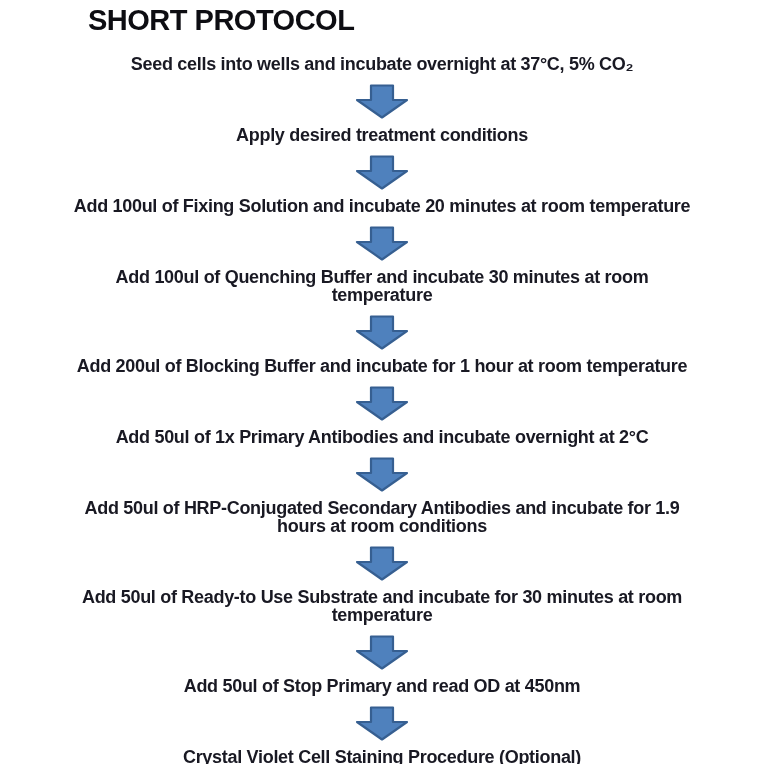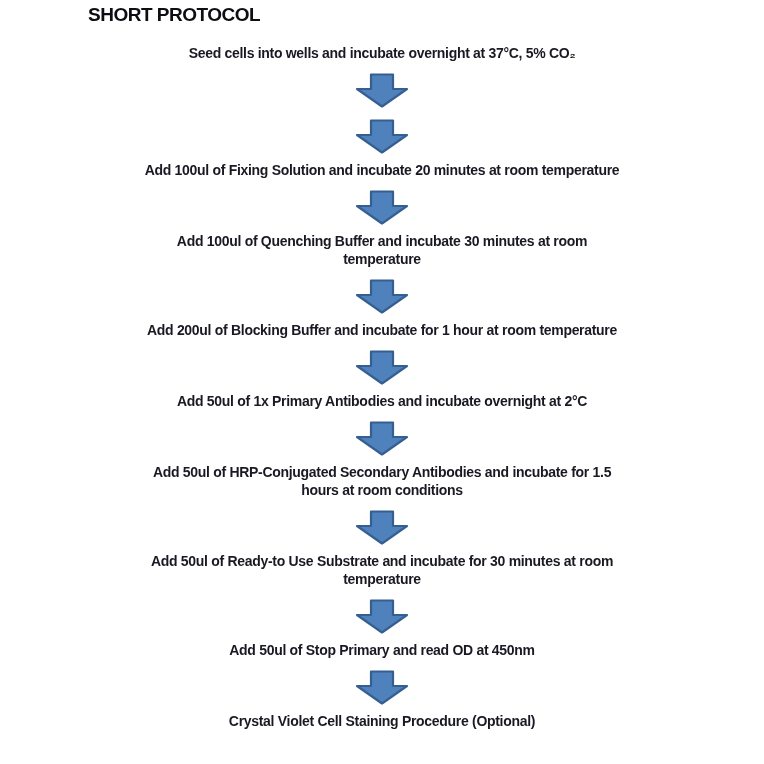--- a/index.html
+++ b/index.html
@@ -17,27 +17,27 @@
   .flow {
     width: 764px;
     padding-top: 4px;
     box-sizing: border-box;
     text-align: center;
   }
   .title {
     margin: 0 0 18px 0;
     padding-left: 88px;
     text-align: left;
-    font-size: 19px;
+    font-size: 29px;
     font-weight: bold;
     letter-spacing: -0.5px;
     color: #0d0d12;
   }
   .step {
-    font-size: 14px;
+    font-size: 18px;
     font-weight: bold;
     line-height: 18px;
     letter-spacing: -0.3px;
   }
   .step .line {
     white-space: nowrap;
   }
   .arrow {
     margin: 11px 0 7px 0;
     line-height: 0;
@@ -63,20 +63,23 @@
   <div class="step">
     <div class="line">Seed cells into wells and incubate overnight at 37°C, 5% CO₂</div>
   </div>
 
   <div class="arrow">
     <svg viewBox="0 0 56 35" aria-hidden="true">
         <polygon points="17,1.5 39,1.5 39,16 53,16 28,33.5 3,16 17,16"></polygon>
       </svg>
   </div>
 
+  <div class="step">
+    <div class="line">Apply desired treatment conditions</div>
+  </div>
 
   <div class="arrow">
     <svg viewBox="0 0 56 35" aria-hidden="true">
         <polygon points="17,1.5 39,1.5 39,16 53,16 28,33.5 3,16 17,16"></polygon>
       </svg>
   </div>
 
   <div class="step">
     <div class="line">Add 100ul of Fixing Solution and incubate 20 minutes at room temperature</div>
   </div>
@@ -112,21 +115,21 @@
     <div class="line">Add 50ul of 1x Primary Antibodies and incubate overnight at 2°C</div>
   </div>
 
   <div class="arrow">
     <svg viewBox="0 0 56 35" aria-hidden="true">
         <polygon points="17,1.5 39,1.5 39,16 53,16 28,33.5 3,16 17,16"></polygon>
       </svg>
   </div>
 
   <div class="step">
-    <div class="line">Add 50ul of HRP-Conjugated Secondary Antibodies and incubate for 1.5</div>
+    <div class="line">Add 50ul of HRP-Conjugated Secondary Antibodies and incubate for 1.9</div>
     <div class="line">hours at room conditions</div>
   </div>
 
   <div class="arrow">
     <svg viewBox="0 0 56 35" aria-hidden="true">
         <polygon points="17,1.5 39,1.5 39,16 53,16 28,33.5 3,16 17,16"></polygon>
       </svg>
   </div>
 
   <div class="step">

